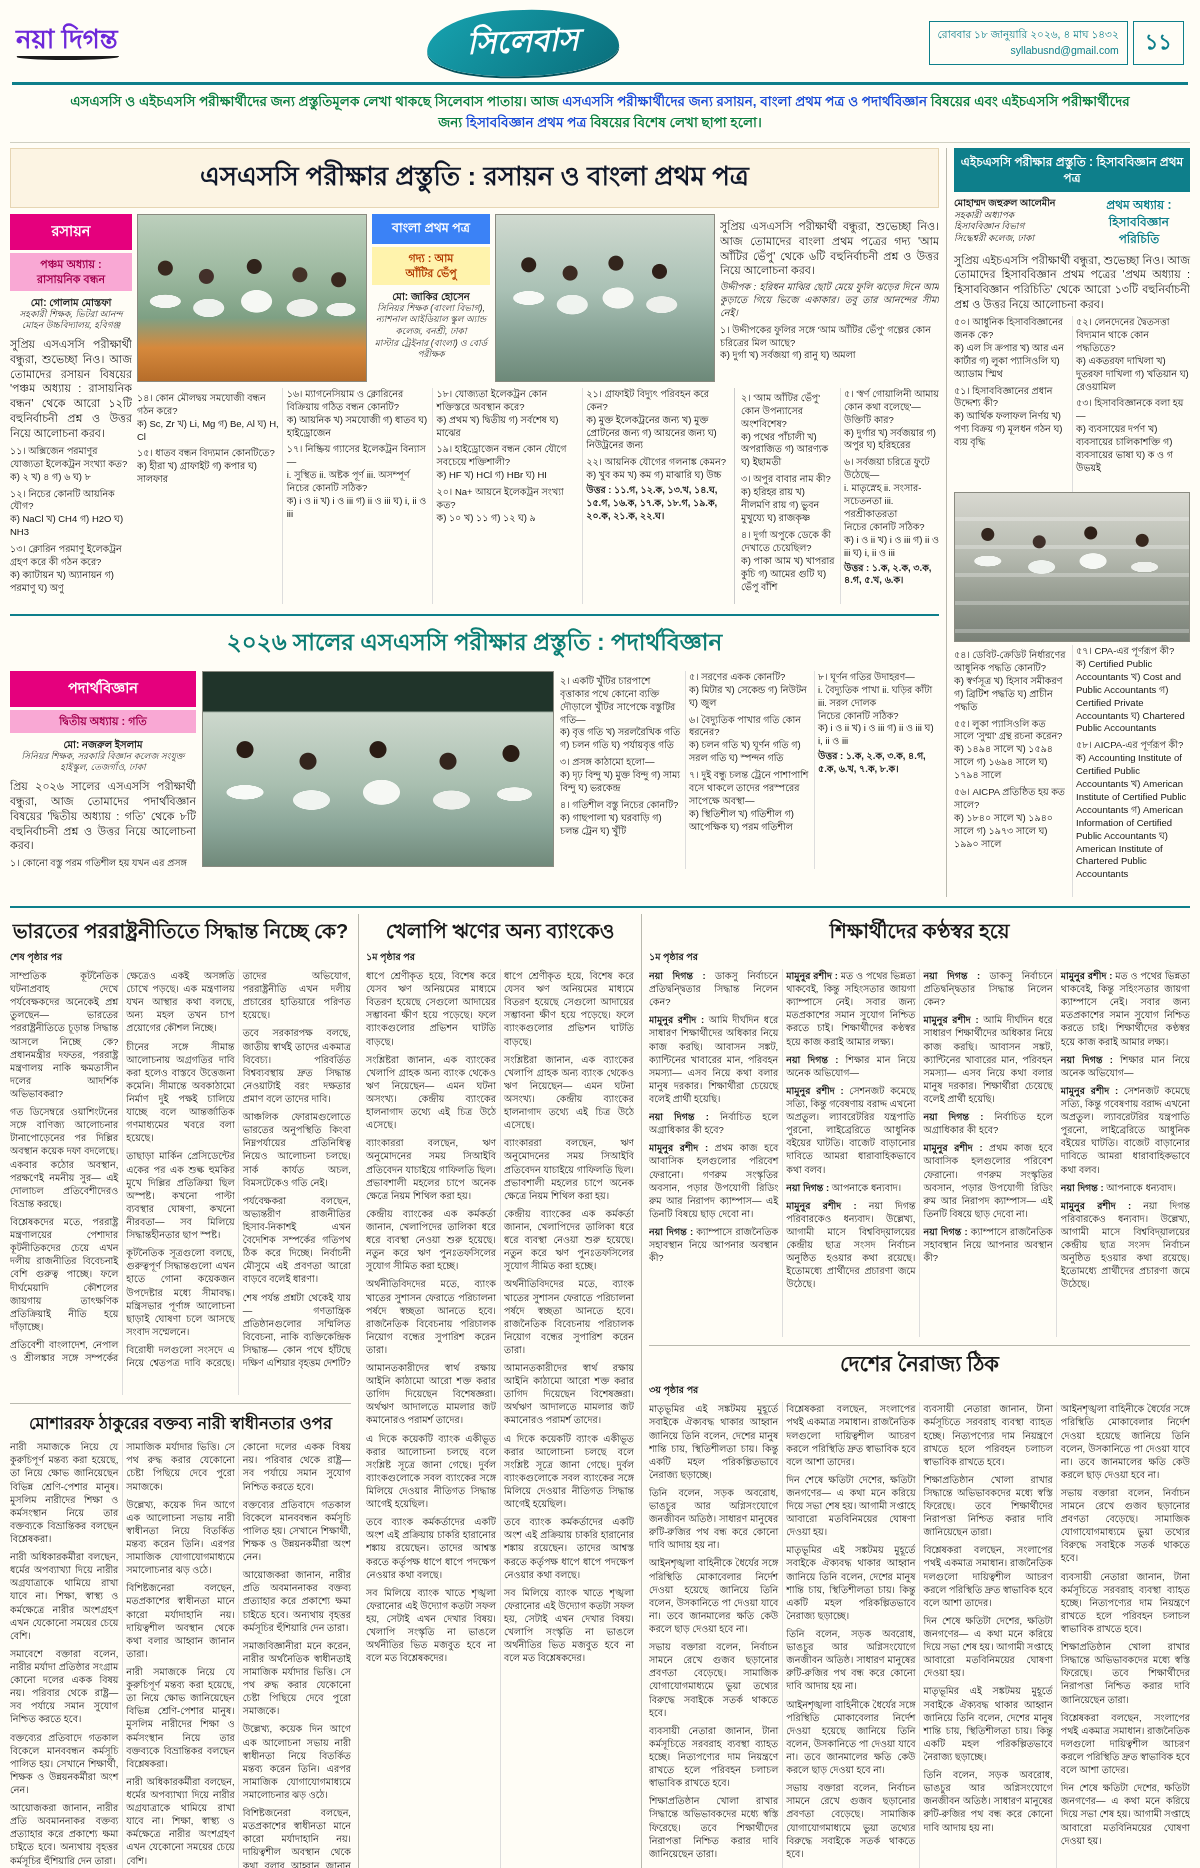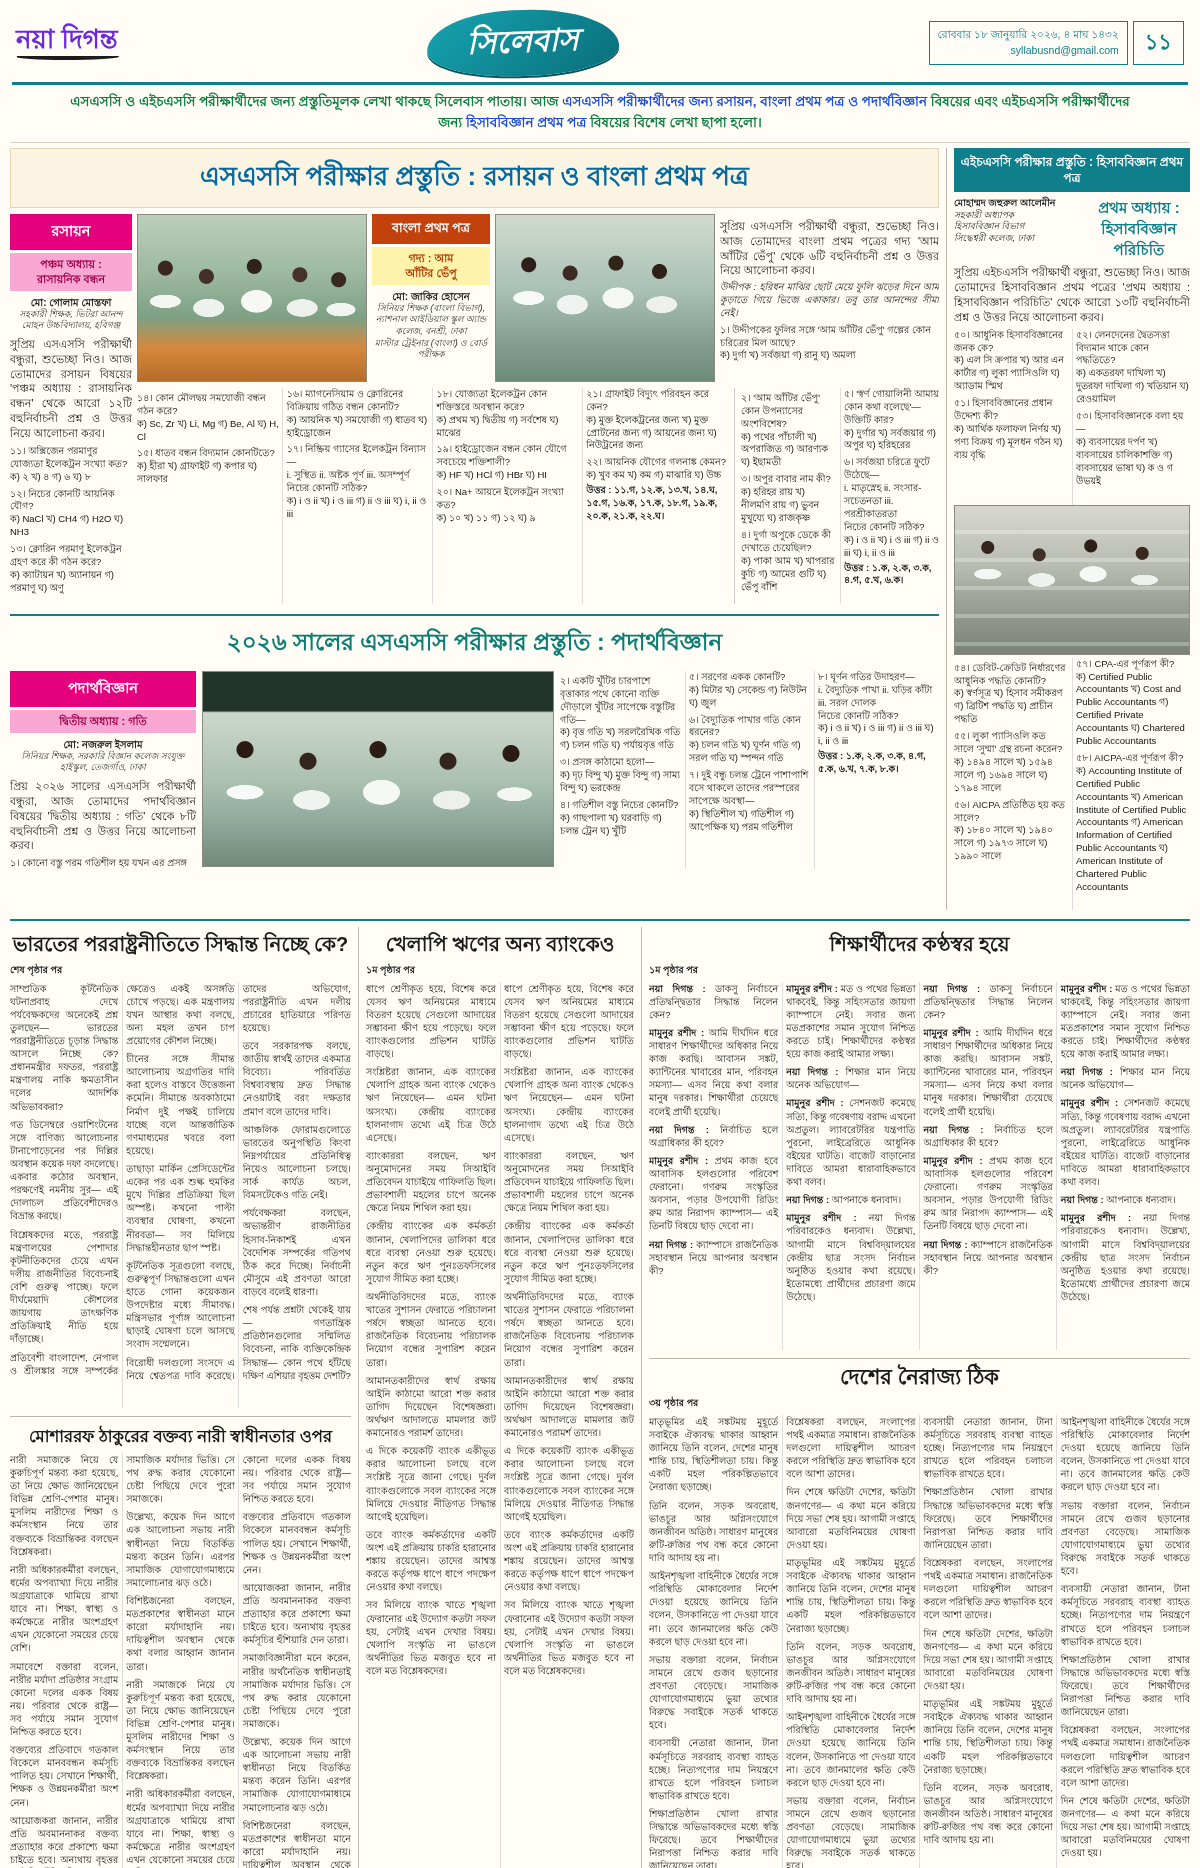--- a/index.html
+++ b/index.html
@@ -20,31 +20,31 @@
 
   
   .intro{text-align:center;font-size:13.5px;font-weight:bold;color:#0b7f41;line-height:1.55;padding:7px 56px 8px;border-bottom:1px solid #cfcfc2}
   .intro .hl{color:#1d4ed8}
 
   
   .top-grid{display:flex;margin-top:5px}
   .ssc-area{flex:1;min-width:0;padding-right:7px}
   .hsc-col{width:244px;border-left:1px solid #b9b9ae;padding-left:7px}
 
-  .ssc-headline{color:#0369a1;font-size:26px;font-weight:bold;text-align:center;background:#fcf4e3;border:1px solid #e6d5b3;padding:7px 4px;margin-bottom:6px}
+  .ssc-headline{color:#0f172a;font-size:26px;font-weight:bold;text-align:center;background:#fcf4e3;border:1px solid #e6d5b3;padding:7px 4px;margin-bottom:6px}
 
   .ssc-body{display:flex;gap:5px}
   .chem-side{width:122px;height:392px;overflow:hidden}
   .ssc-main{flex:1;min-width:0}
   .photos-row{display:flex;gap:5px;height:168px}
   .qrow{display:flex;gap:6px;height:216px;margin-top:6px;overflow:hidden}
 
   .tag-magenta{background:#e5007d;color:#fff;font-weight:bold;font-size:14.5px;text-align:center;padding:6px 2px}
   .chap-pink{background:#f9a8d4;color:#a2004e;font-weight:bold;font-size:11px;text-align:center;padding:4px 2px;margin-top:3px;line-height:1.35}
-  .tag-orange{background:#c2410c;color:#fff;font-weight:bold;font-size:12.5px;text-align:center;padding:5px 2px}
+  .tag-orange{background:#3b82f6;color:#fff;font-weight:bold;font-size:12.5px;text-align:center;padding:5px 2px}
   .chap-yellow{background:#fff3ac;color:#b23a00;font-weight:bold;font-size:11px;text-align:center;padding:4px 2px;margin-top:3px;line-height:1.35}
 
   .auth{margin-top:5px;font-size:9px;line-height:1.3;text-align:center}
   .auth .an{font-weight:bold;font-size:10px}
   .auth p{font-style:italic;color:#333}
   .lead-note{font-size:11px;line-height:1.35;text-align:justify;margin-top:5px}
   .stimulus{font-size:9.5px;line-height:1.35;font-style:italic;text-align:justify;margin:3px 0;color:#222}
 
   .q{margin-bottom:4px;break-inside:avoid}
   .qt{font-size:9.5px;line-height:1.36;white-space:pre-line;text-align:left}
@@ -108,21 +108,21 @@
     radial-gradient(ellipse at 71% 66%,#eef0ec 0 18px,transparent 19px),
     radial-gradient(ellipse at 89% 63%,#f4f6f2 0 17px,transparent 18px),
     linear-gradient(180deg,#20342a 0%,#20342a 20%,#cdd8cd 21%,#a9bfb0 58%,#8ba699 80%,#70897a 100%)}
 
   
   .hsc-head{background:#0e7f8b;color:#fff;font-weight:bold;font-size:12px;text-align:center;padding:6px 3px;line-height:1.35}
   .hsc-meta{display:flex;gap:4px;margin-top:5px}
   .hsc-auth{width:55%;font-size:9px;line-height:1.3;text-align:left}
   .hsc-auth .an{font-weight:bold;font-size:9.5px}
   .hsc-auth p{font-style:italic}
-  .hsc-chap{flex:1;color:#0e7f8b;font-weight:bold;font-size:15px;text-align:center;line-height:1.4;align-self:center}
+  .hsc-chap{flex:1;color:#0e7f8b;font-weight:bold;font-size:12px;text-align:center;line-height:1.4;align-self:center}
   .hsc-qa{height:176px;overflow:hidden;margin-top:4px}
   .hsc-qb{height:252px;overflow:hidden;margin-top:3px}
 
   
   .phys-headline{color:#0c7d74;font-size:23px;font-weight:bold;text-align:center;border-top:2px solid #0e7f8b;padding:8px 0 5px;margin-top:8px}
   .phys-row{display:flex;gap:6px;height:198px;margin-top:3px}
   .phys-side{width:186px;overflow:hidden}
   .phys-q{flex:1;min-width:0;overflow:hidden}
 
   

